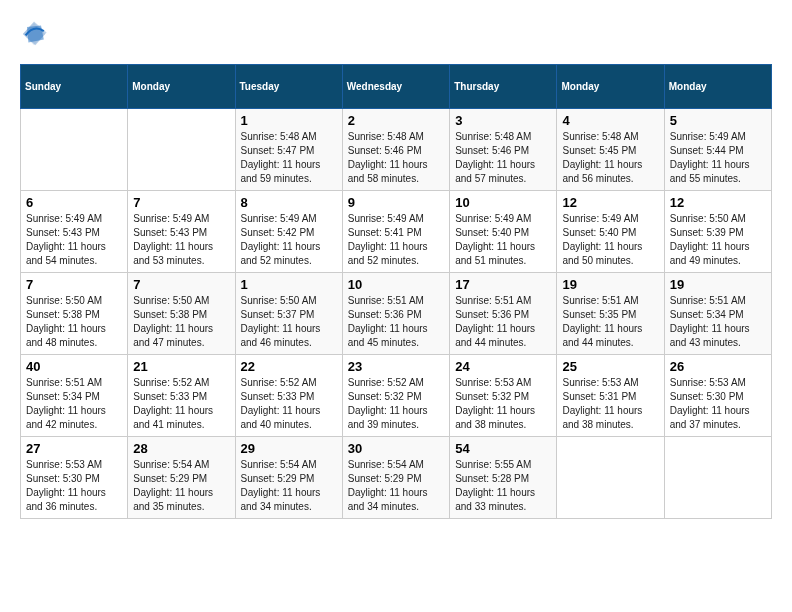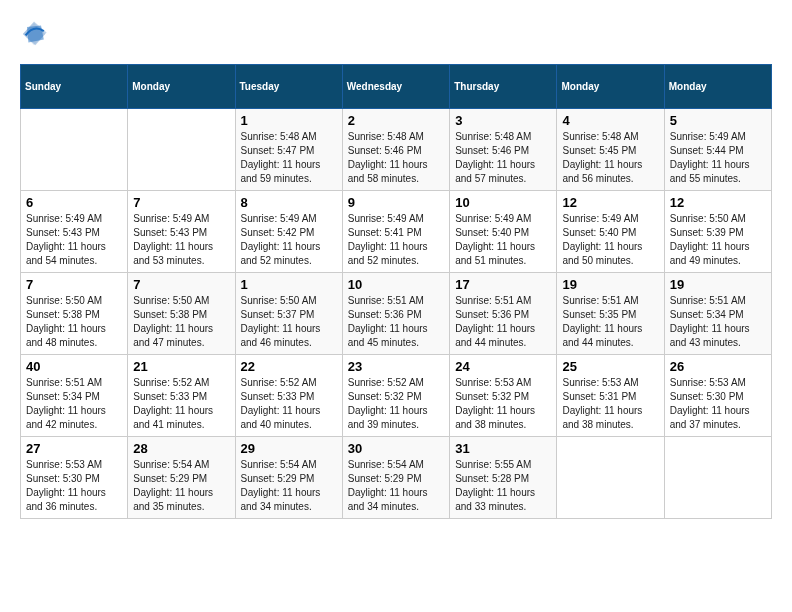--- a/index.html
+++ b/index.html
@@ -341,21 +341,21 @@
 and 34 minutes.</div>
         </td>
         <td>
           <span class="day-num">30</span>
           <div class="day-info" style="white-space: pre-line;">Sunrise: 5:54 AM
 Sunset: 5:29 PM
 Daylight: 11 hours
 and 34 minutes.</div>
         </td>
         <td>
-          <span class="day-num">31</span>
+          <span class="day-num">54</span>
           <div class="day-info" style="white-space: pre-line;">Sunrise: 5:55 AM
 Sunset: 5:28 PM
 Daylight: 11 hours
 and 33 minutes.</div>
         </td>
         <td class="empty-cell"></td>
         <td class="empty-cell"></td>
       </tr>
     </tbody>
 </table>

